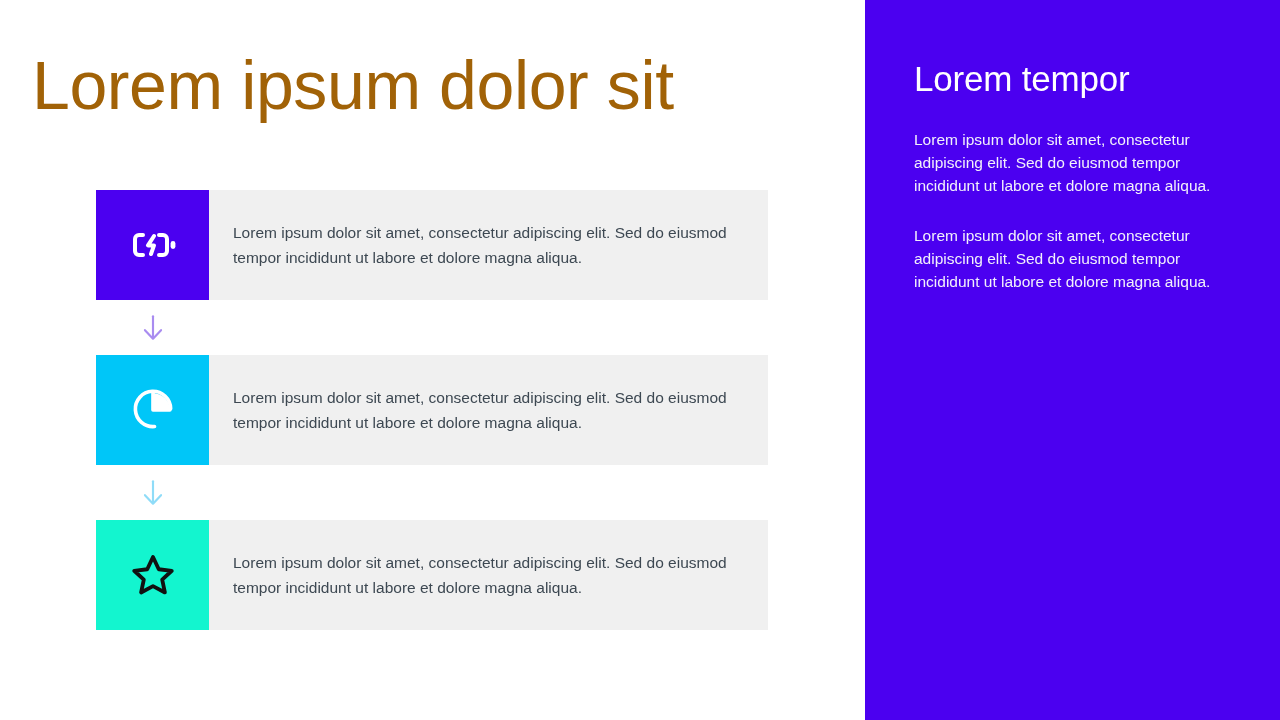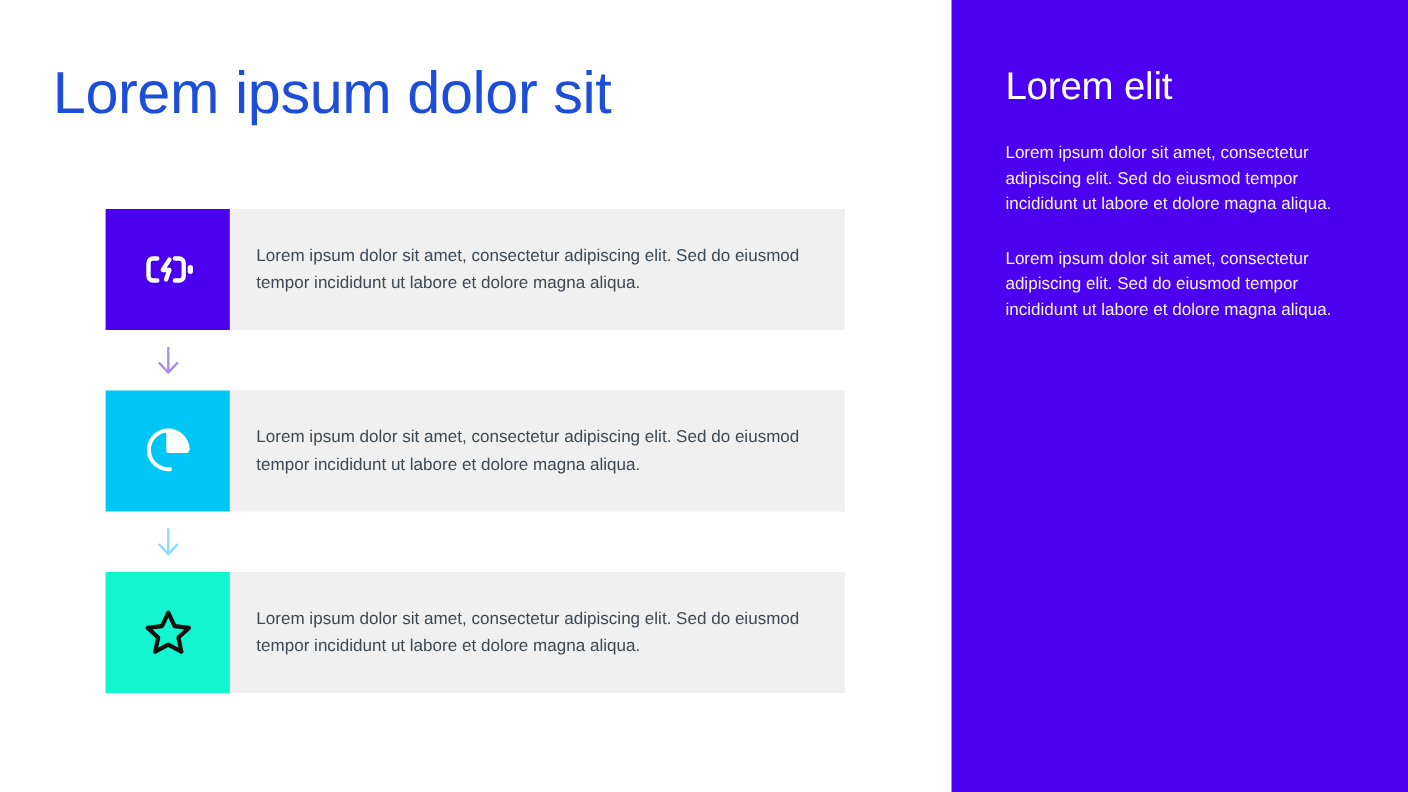--- a/index.html
+++ b/index.html
@@ -23,26 +23,26 @@
   .left-pane {
     position: absolute;
     left: 0; top: 0;
     width: 865px;
     height: 720px;
     background: #ffffff;
   }
 
   .slide-title {
     position: absolute;
-    left: 48px;
+    left: 32px;
     top: 52px;
-    font-size: 54px;
+    font-size: 68px;
     line-height: 66px;
     font-weight: 400;
-    color: #1d4ed8;
+    color: #a16207;
     letter-spacing: -0.4px;
     white-space: nowrap;
   }
 
   .steps {
     position: absolute;
     left: 96px;
     top: 190px;
     width: 672px;
   }
@@ -197,21 +197,21 @@
         </div>
         <div class="step-body">
           <p class="step-text">Lorem ipsum dolor sit amet, consectetur adipiscing elit. Sed do eiusmod tempor incididunt ut labore et dolore magna aliqua.</p>
         </div>
       </div>
 
     </div>
   </div>
 
   <div class="right-pane">
-    <h2 class="right-title">Lorem elit</h2>
+    <h2 class="right-title">Lorem tempor</h2>
 
     <div class="right-paras">
       <p class="right-para">Lorem ipsum dolor sit amet, consectetur adipiscing elit. Sed do eiusmod tempor incididunt ut labore et dolore magna aliqua.</p>
       <p class="right-para">Lorem ipsum dolor sit amet, consectetur adipiscing elit. Sed do eiusmod tempor incididunt ut labore et dolore magna aliqua.</p>
     </div>
   </div>
 
 </div>
 
 </body></html>

